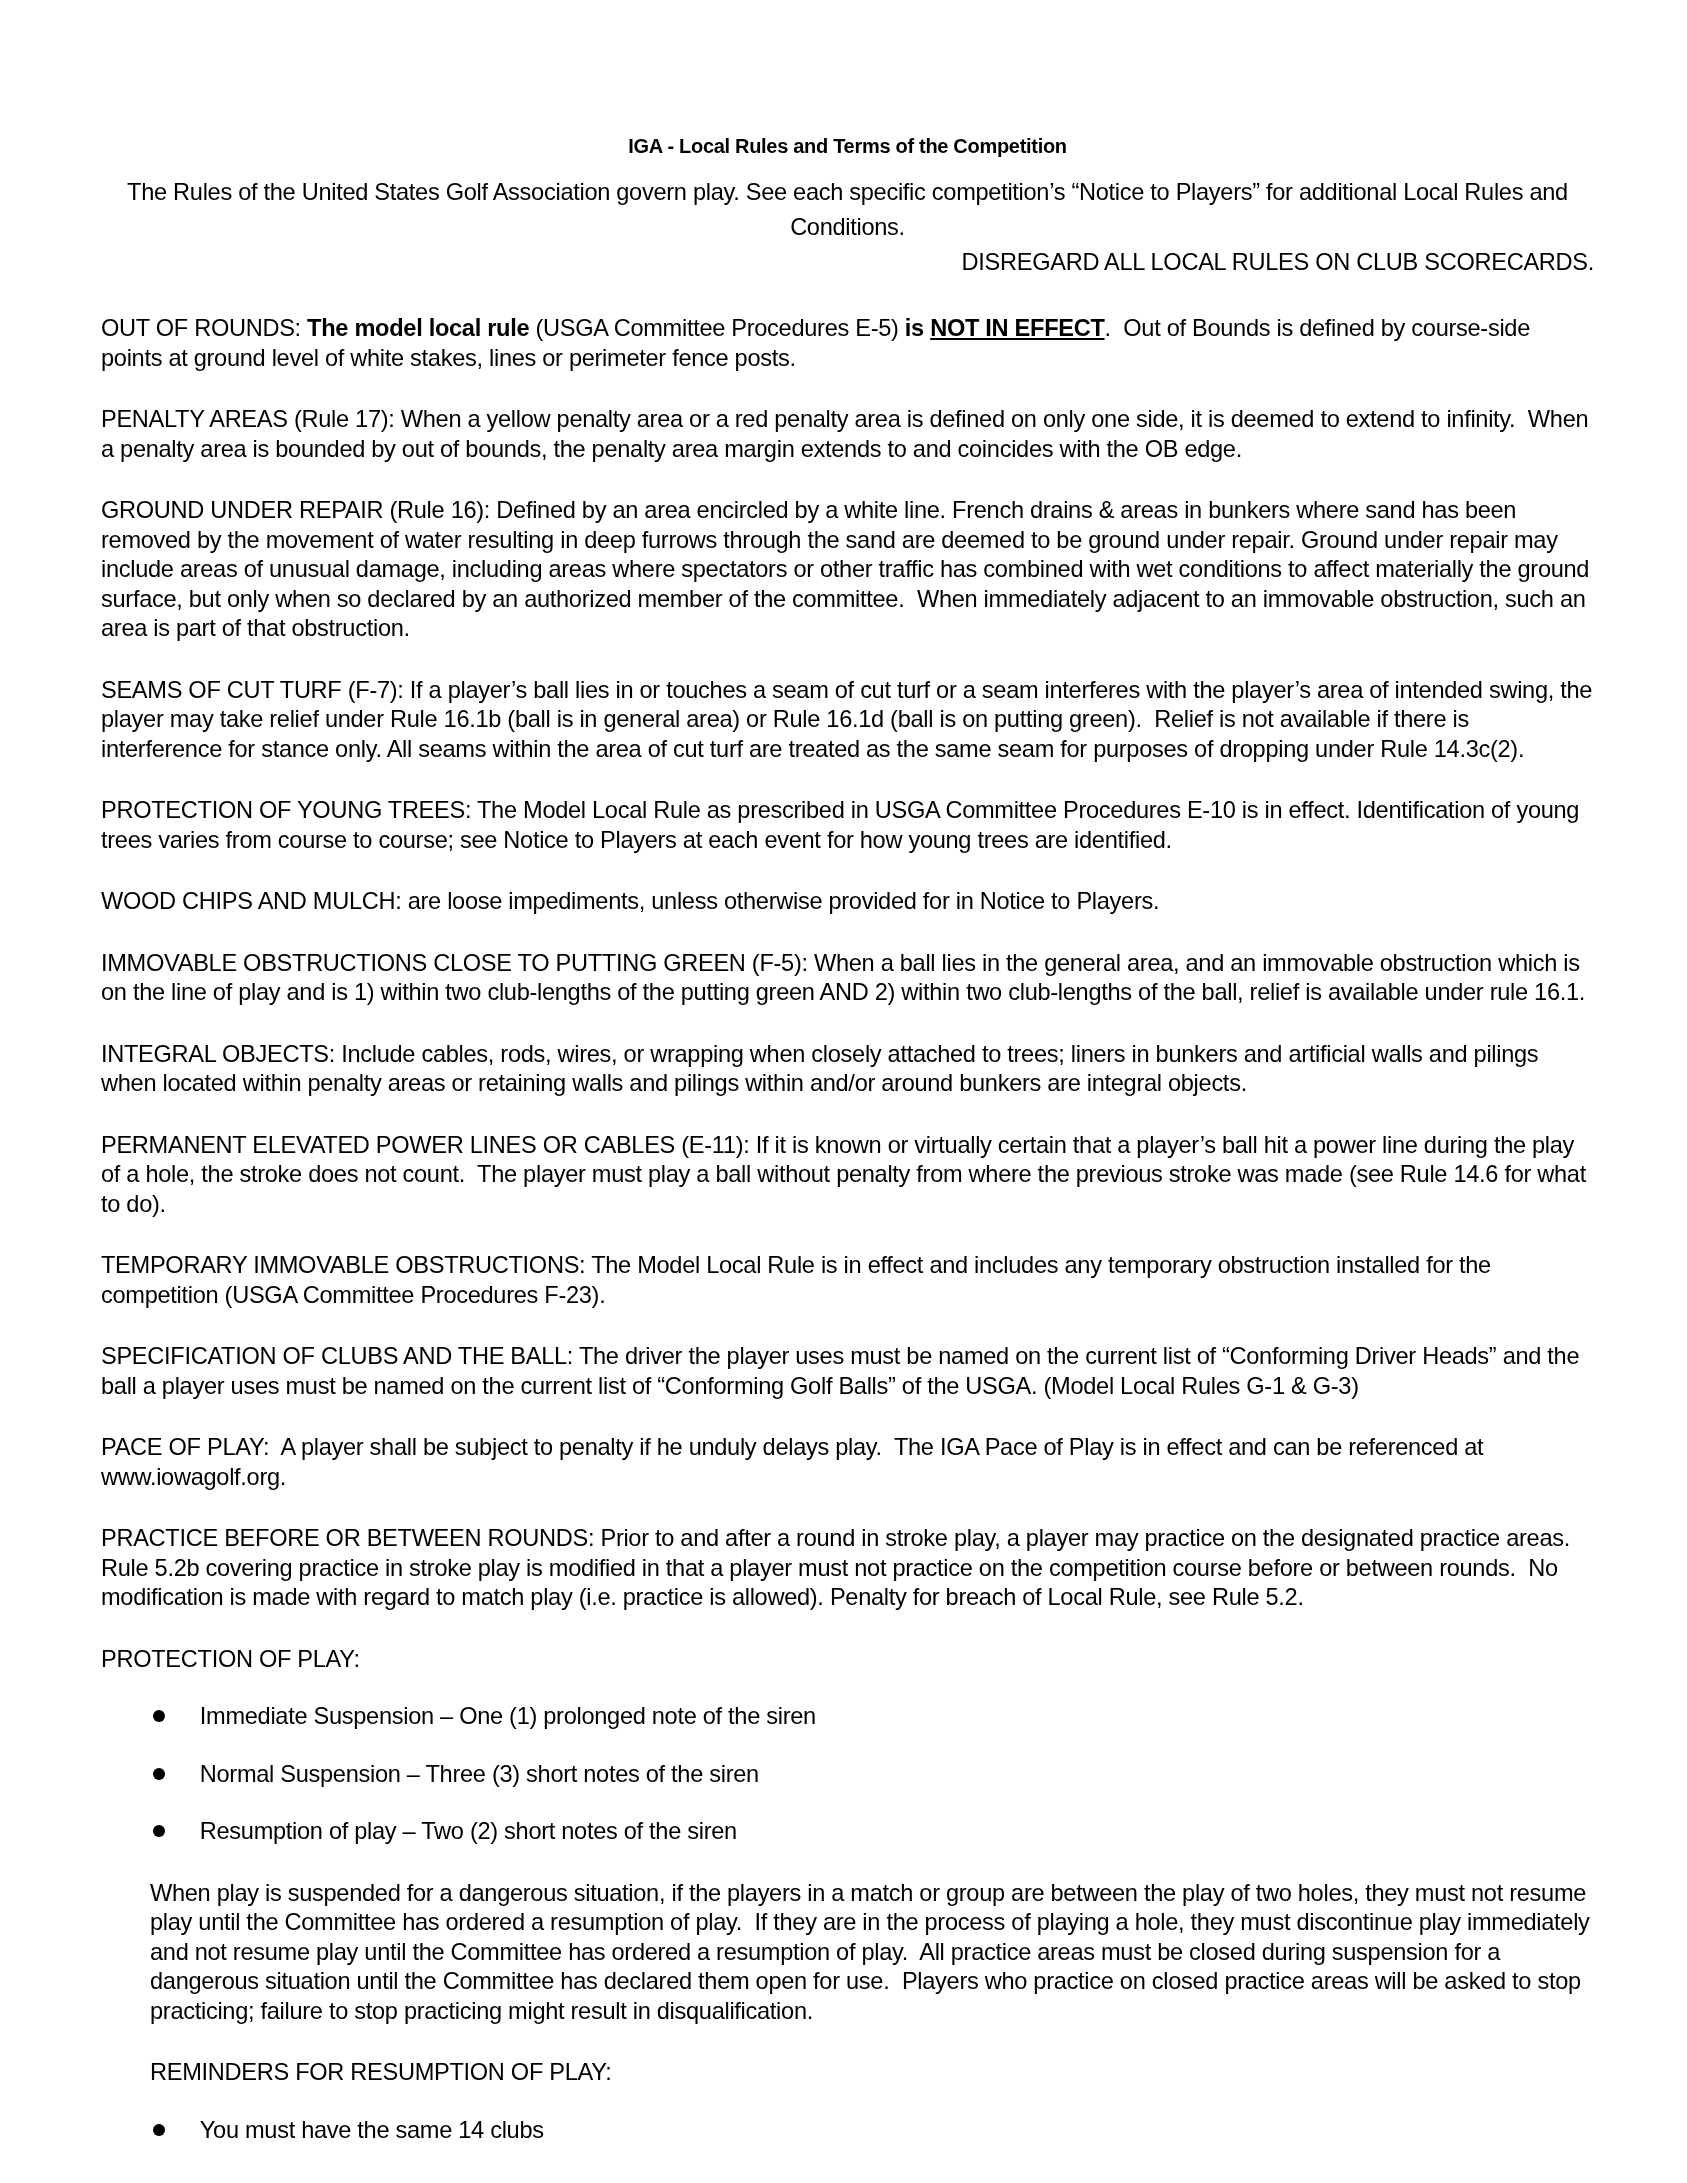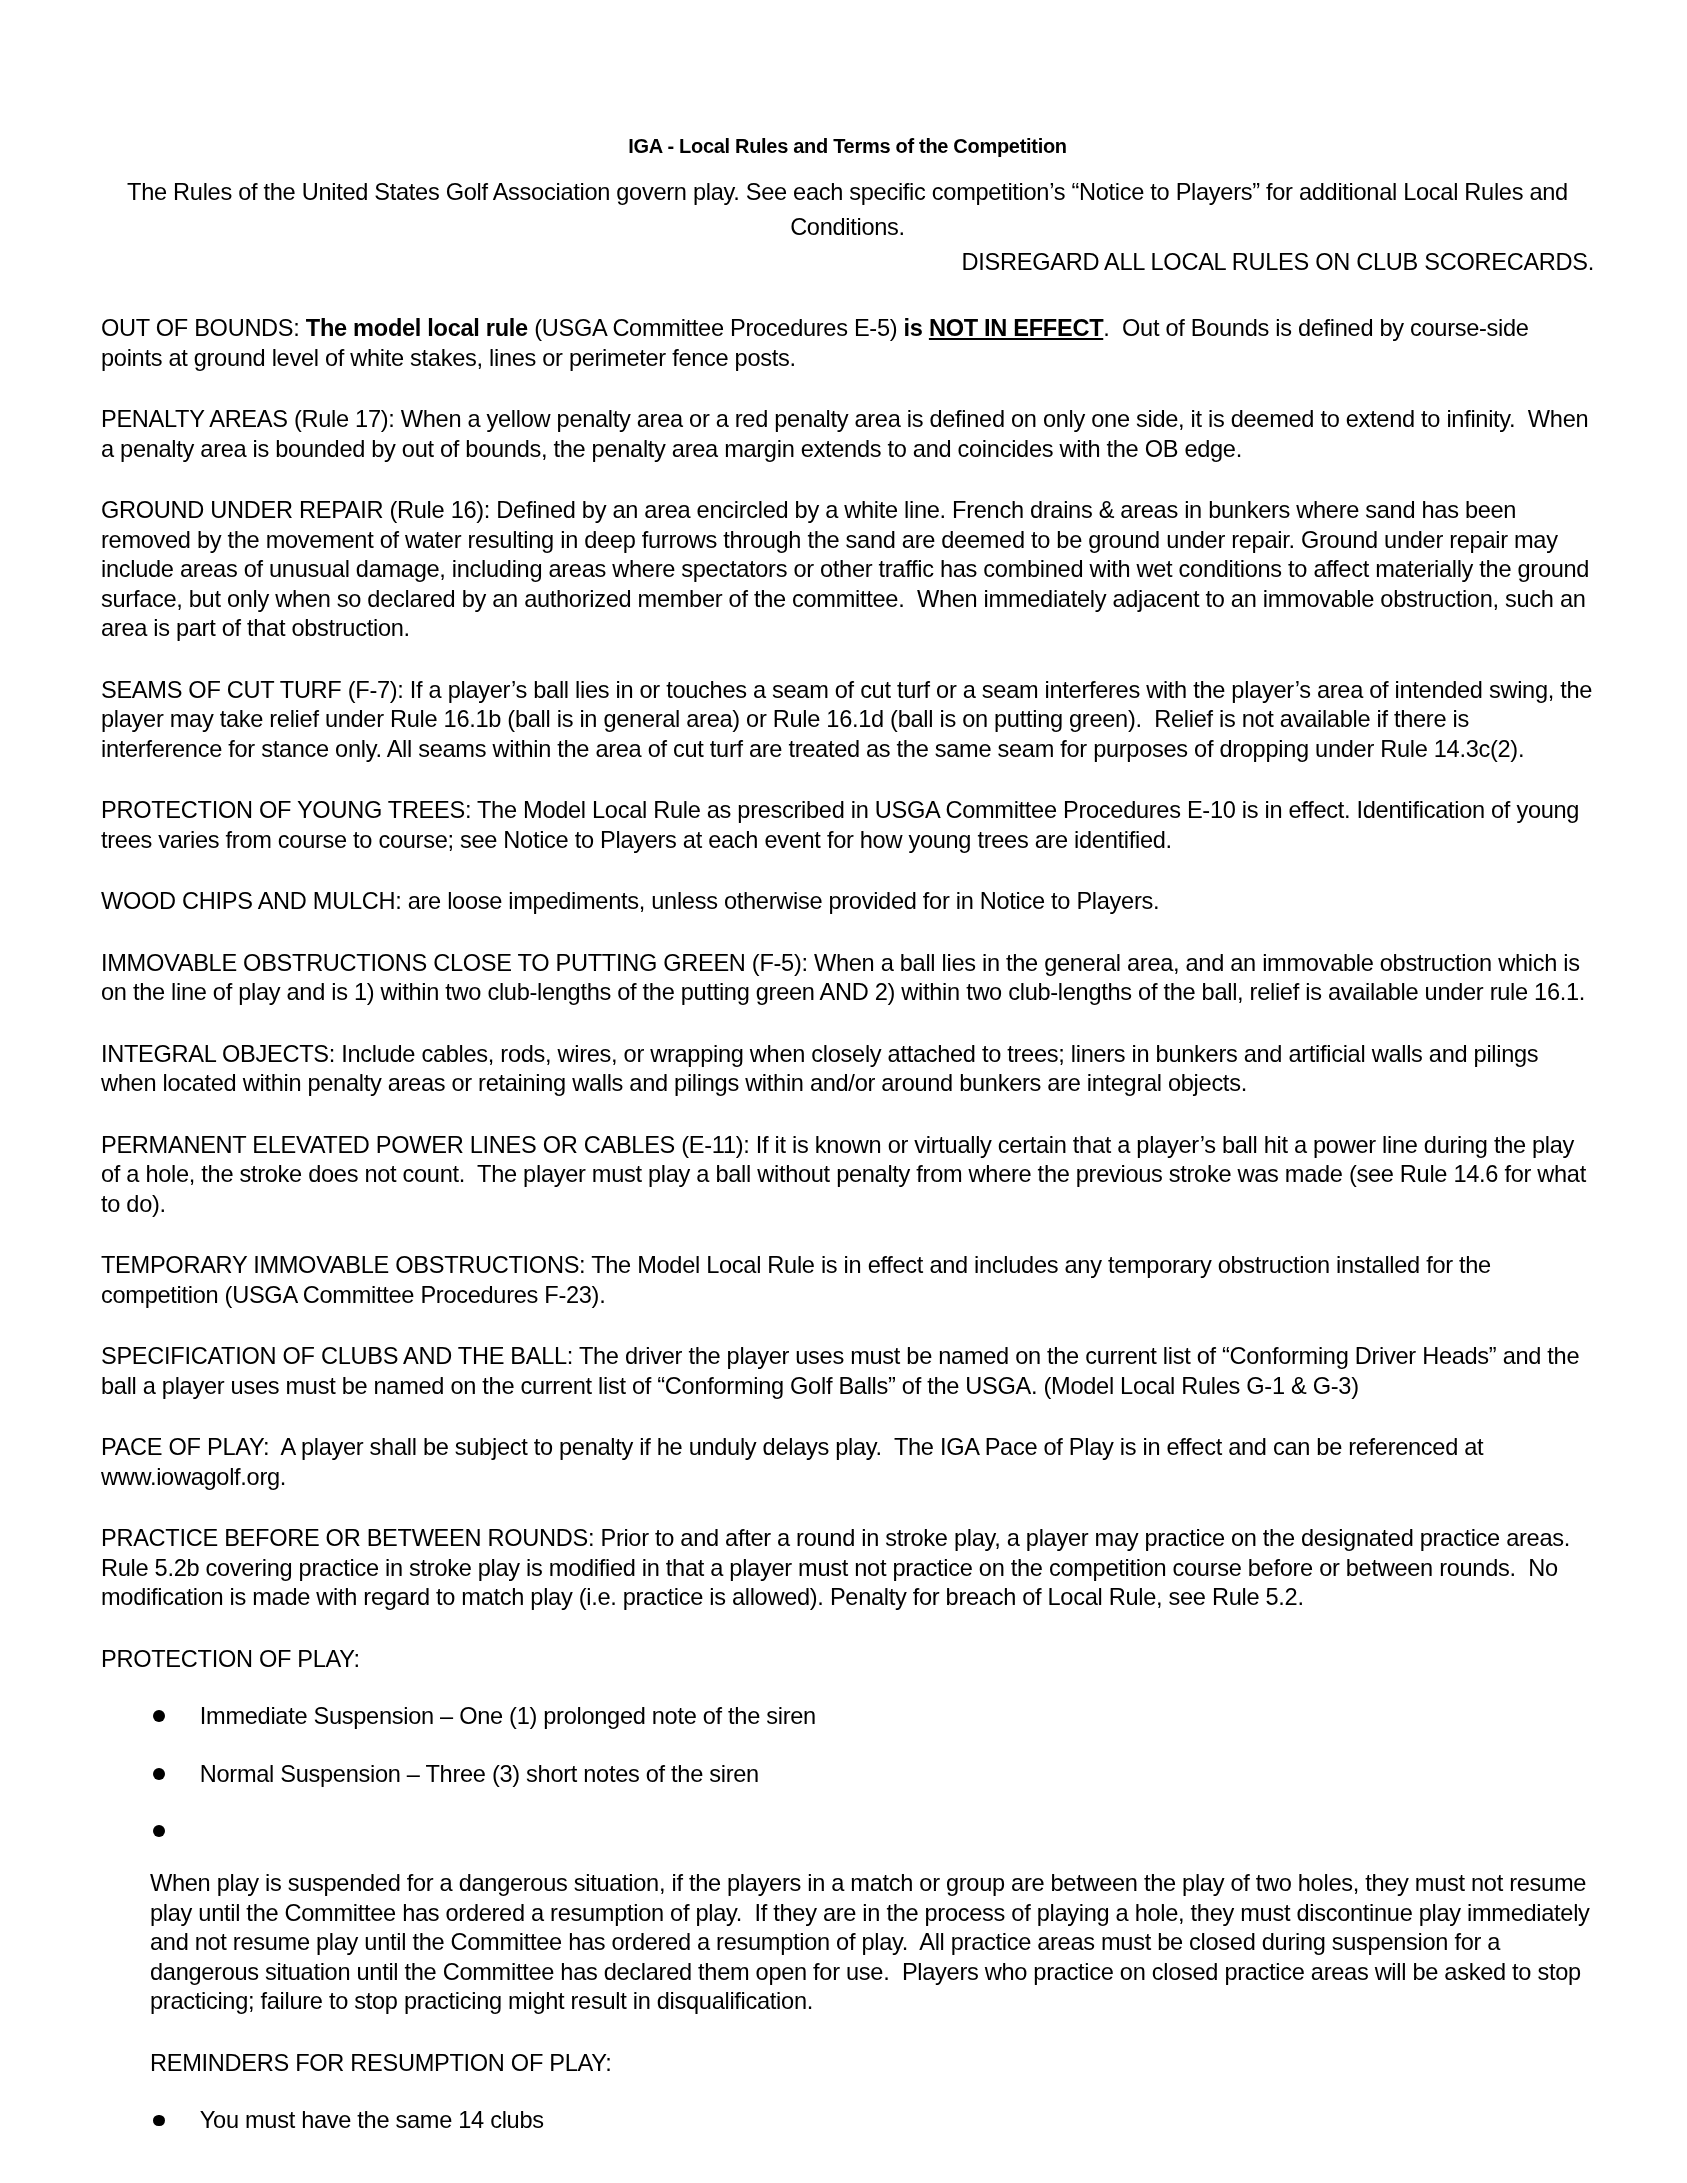--- a/index.html
+++ b/index.html
@@ -58,21 +58,21 @@
   .u { text-decoration: underline; }
 </style>
 </head>
 <body>
 
 <div class="page">
   <h1 class="doc-title">IGA - Local Rules and Terms of the Competition</h1>
   <p class="doc-subtitle">The Rules of the United States Golf Association govern play. See each specific competition’s “Notice to Players” for additional Local Rules and Conditions.</p>
   <p class="doc-disclaimer">DISREGARD ALL LOCAL RULES ON CLUB SCORECARDS.</p>
   <div id="sections">
-      <p class="para"><span class="">OUT OF BOUNDS: </span><span class="b">The model local rule</span><span class=""> (USGA Committee Procedures E-5) </span><span class="b">is </span><span class="b u">NOT IN EFFECT</span><span class="">.  Out of Bounds is defined by course-side points at ground level of white stakes, lines or perimeter fence posts.</span></p>
+      <p class="para"><span class="">OUT OF ROUNDS: </span><span class="b">The model local rule</span><span class=""> (USGA Committee Procedures E-5) </span><span class="b">is </span><span class="b u">NOT IN EFFECT</span><span class="">.  Out of Bounds is defined by course-side points at ground level of white stakes, lines or perimeter fence posts.</span></p>
       <p class="para"><span class="">PENALTY AREAS (Rule 17): When a yellow penalty area or a red penalty area is defined on only one side, it is deemed to extend to infinity.  When a penalty area is bounded by out of bounds, the penalty area margin extends to and coincides with the OB edge.</span></p>
       <p class="para"><span class="">GROUND UNDER REPAIR (Rule 16): Defined by an area encircled by a white line. French drains &amp; areas in bunkers where sand has been removed by the movement of water resulting in deep furrows through the sand are deemed to be ground under repair. Ground under repair may include areas of unusual damage, including areas where spectators or other traffic has combined with wet conditions to affect materially the ground surface, but only when so declared by an authorized member of the committee.  When immediately adjacent to an immovable obstruction, such an area is part of that obstruction.</span></p>
       <p class="para"><span class="">SEAMS OF CUT TURF (F-7): If a player’s ball lies in or touches a seam of cut turf or a seam interferes with the player’s area of intended swing, the player may take relief under Rule 16.1b (ball is in general area) or Rule 16.1d (ball is on putting green).  Relief is not available if there is interference for stance only. All seams within the area of cut turf are treated as the same seam for purposes of dropping under Rule 14.3c(2).</span></p>
       <p class="para"><span class="">PROTECTION OF YOUNG TREES: The Model Local Rule as prescribed in USGA Committee Procedures E-10 is in effect. Identification of young trees varies from course to course; see Notice to Players at each event for how young trees are identified.</span></p>
       <p class="para"><span class="">WOOD CHIPS AND MULCH: are loose impediments, unless otherwise provided for in Notice to Players.</span></p>
       <p class="para"><span class="">IMMOVABLE OBSTRUCTIONS CLOSE TO PUTTING GREEN (F-5): When a ball lies in the general area, and an immovable obstruction which is on the line of play and is 1) within two club-lengths of the putting green AND 2) within two club-lengths of the ball, relief is available under rule 16.1.</span></p>
       <p class="para"><span class="">INTEGRAL OBJECTS: Include cables, rods, wires, or wrapping when closely attached to trees; liners in bunkers and artificial walls and pilings when located within penalty areas or retaining walls and pilings within and/or around bunkers are integral objects.</span></p>
       <p class="para"><span class="">PERMANENT ELEVATED POWER LINES OR CABLES (E-11): If it is known or virtually certain that a player’s ball hit a power line during the play of a hole, the stroke does not count.  The player must play a ball without penalty from where the previous stroke was made (see Rule 14.6 for what to do).</span></p>
       <p class="para"><span class="">TEMPORARY IMMOVABLE OBSTRUCTIONS: The Model Local Rule is in effect and includes any temporary obstruction installed for the competition (USGA Committee Procedures F-23).</span></p>
       <p class="para"><span class="">SPECIFICATION OF CLUBS AND THE BALL: The driver the player uses must be named on the current list of “Conforming Driver Heads” and the ball a player uses must be named on the current list of “Conforming Golf Balls” of the USGA. (Model Local Rules G-1 &amp; G-3)</span></p>
@@ -83,20 +83,21 @@
         <div class="bullet-item">
           <span class="bullet-dot"></span>
           <span class="bullet-text">Immediate Suspension – One (1) prolonged note of the siren</span>
         </div>
         <div class="bullet-item">
           <span class="bullet-dot"></span>
           <span class="bullet-text">Normal Suspension – Three (3) short notes of the siren</span>
         </div>
         <div class="bullet-item">
           <span class="bullet-dot"></span>
+          <span class="bullet-text">Resumption of play – Two (2) short notes of the siren</span>
         </div>
       </div>
       <p class="para indented"><span class="">When play is suspended for a dangerous situation, if the players in a match or group are between the play of two holes, they must not resume play until the Committee has ordered a resumption of play.  If they are in the process of playing a hole, they must discontinue play immediately and not resume play until the Committee has ordered a resumption of play.  All practice areas must be closed during suspension for a dangerous situation until the Committee has declared them open for use.  Players who practice on closed practice areas will be asked to stop practicing; failure to stop practicing might result in disqualification.</span></p>
       <p class="para indented tight"><span class="">REMINDERS FOR RESUMPTION OF PLAY:</span></p>
       <div class="bullets last">
         <div class="bullet-item">
           <span class="bullet-dot"></span>
           <span class="bullet-text">You must have the same 14 clubs</span>
         </div>
       </div>

